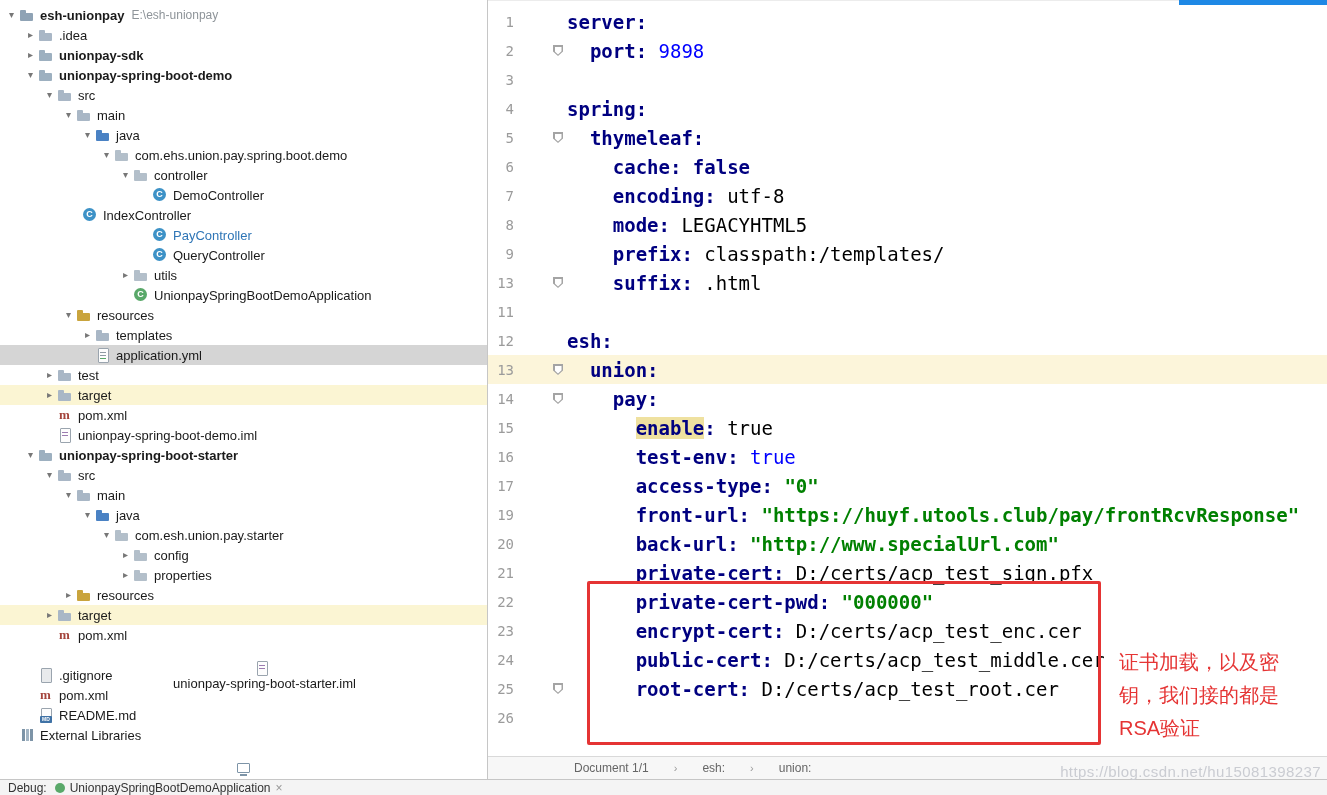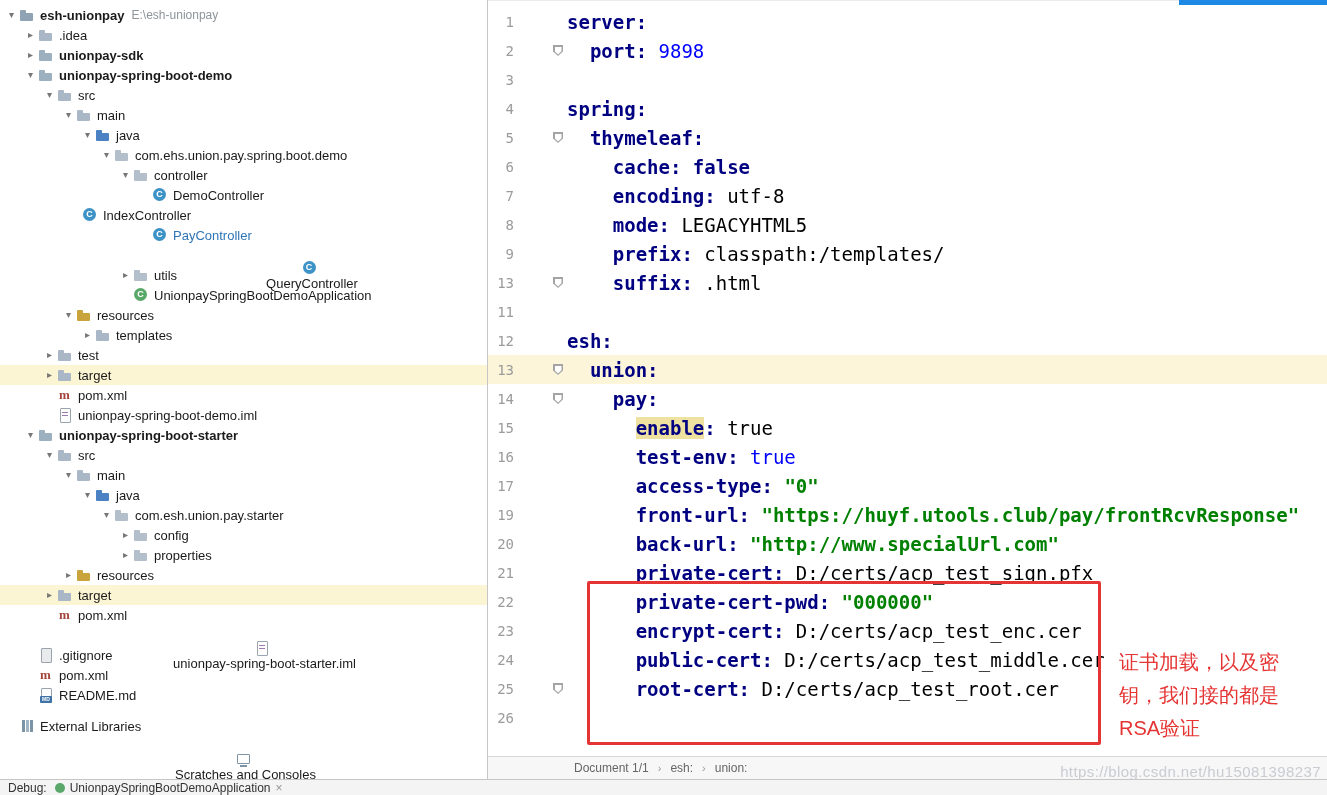--- a/index.html
+++ b/index.html
@@ -76,21 +76,21 @@
         clip-path:polygon(0 0,100% 0,100% 58%,50% 100%,0 58%)}
 
   .annot-box{position:absolute;left:99px;top:580px;width:508px;height:158px;border:3px solid #e53434;
         border-radius:2px;pointer-events:none}
   .annot-note{position:absolute;left:631px;top:645px;width:235px;font-size:20px;line-height:33px;color:#e53434}
 
   .top-strip{position:absolute;top:0;right:0;width:148px;height:5px;background:#1e88e5}
 
   
   .crumbs{height:23px;flex:0 0 23px;border-top:1px solid #d9d9d9;background:#f7f7f7;display:flex;
-          align-items:center;padding-left:86px;font-size:12px;gap:9px;box-sizing:border-box}
+          align-items:center;padding-left:86px;font-size:12px;gap:25px;box-sizing:border-box}
   .crumb{color:#666}
   .crumb-sep{color:#9a9a9a;font-size:11px}
 
   
   .debugbar{height:16px;border-top:1px solid #c6c6c6;background:#f4f4f4;display:flex;align-items:flex-start;
             padding:1px 0 0 8px;font-size:12px;color:#333;gap:8px;overflow:hidden}
   .debug-tab{display:flex;align-items:center;gap:5px}
   .boot-dot{width:10px;height:10px;border-radius:50%;background:#59a869}
   .close-x{color:#999;font-size:12px}
 
@@ -156,21 +156,21 @@
       <div class="trow" style="padding-left: 67px;">
         <span class="chev"></span>
         <span class="tico cls"></span>
         <span class="tlabel">IndexController</span>
       </div>
       <div class="trow" style="padding-left: 137px;">
         <span class="chev"></span>
         <span class="tico cls"></span>
         <span class="tlabel" style="color: rgb(46, 117, 182);">PayController</span>
       </div>
-      <div class="trow" style="padding-left: 137px; flex-direction: column;">
+      <div class="trow" style="padding-left: 137px;">
         <span class="chev"></span>
         <span class="tico cls"></span>
         <span class="tlabel">QueryController</span>
       </div>
       <div class="trow" style="padding-left: 118px;">
         <span class="chev">▸</span>
         <span class="tico pkg"></span>
         <span class="tlabel">utils</span>
       </div>
       <div class="trow" style="padding-left: 118px;">
@@ -181,20 +181,25 @@
       <div class="trow" style="padding-left: 61px;">
         <span class="chev">▾</span>
         <span class="tico res"></span>
         <span class="tlabel">resources</span>
       </div>
       <div class="trow" style="padding-left: 80px;">
         <span class="chev">▸</span>
         <span class="tico folder"></span>
         <span class="tlabel">templates</span>
       </div>
+      <div class="trow sel" style="padding-left: 80px;">
+        <span class="chev"></span>
+        <span class="tico yml"></span>
+        <span class="tlabel">application.yml</span>
+      </div>
       <div class="trow" style="padding-left: 42px;">
         <span class="chev">▸</span>
         <span class="tico folder"></span>
         <span class="tlabel">test</span>
       </div>
       <div class="trow warn" style="padding-left: 42px;">
         <span class="chev">▸</span>
         <span class="tico folder"></span>
         <span class="tlabel">target</span>
       </div>
@@ -271,21 +276,21 @@
       <div class="trow" style="padding-left: 23px;">
         <span class="chev"></span>
         <span class="tico mvn"></span>
         <span class="tlabel">pom.xml</span>
       </div>
       <div class="trow" style="padding-left: 23px;">
         <span class="chev"></span>
         <span class="tico md"></span>
         <span class="tlabel">README.md</span>
       </div>
-      <div class="trow" style="padding-left: 4px; margin-top: 11px;">
+      <div class="trow" style="padding-left: 4px;">
         <span class="chev"></span>
         <span class="tico lib"></span>
         <span class="tlabel">External Libraries</span>
       </div>
       <div class="trow" style="padding-left: 4px; flex-direction: column;">
         <span class="chev"></span>
         <span class="tico scratch"></span>
         <span class="tlabel">Scratches and Consoles</span>
       </div>
     </div>

